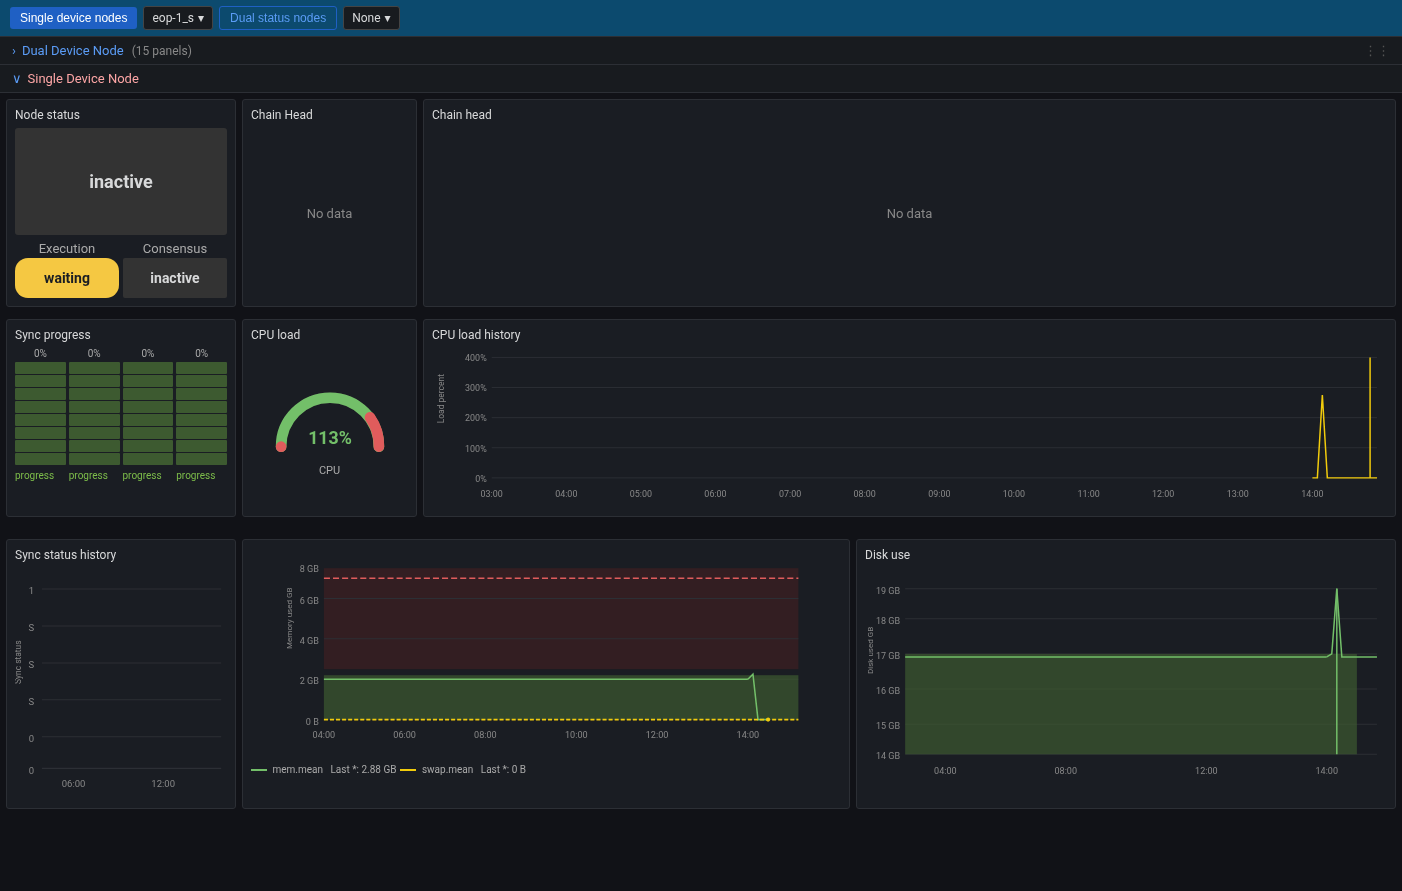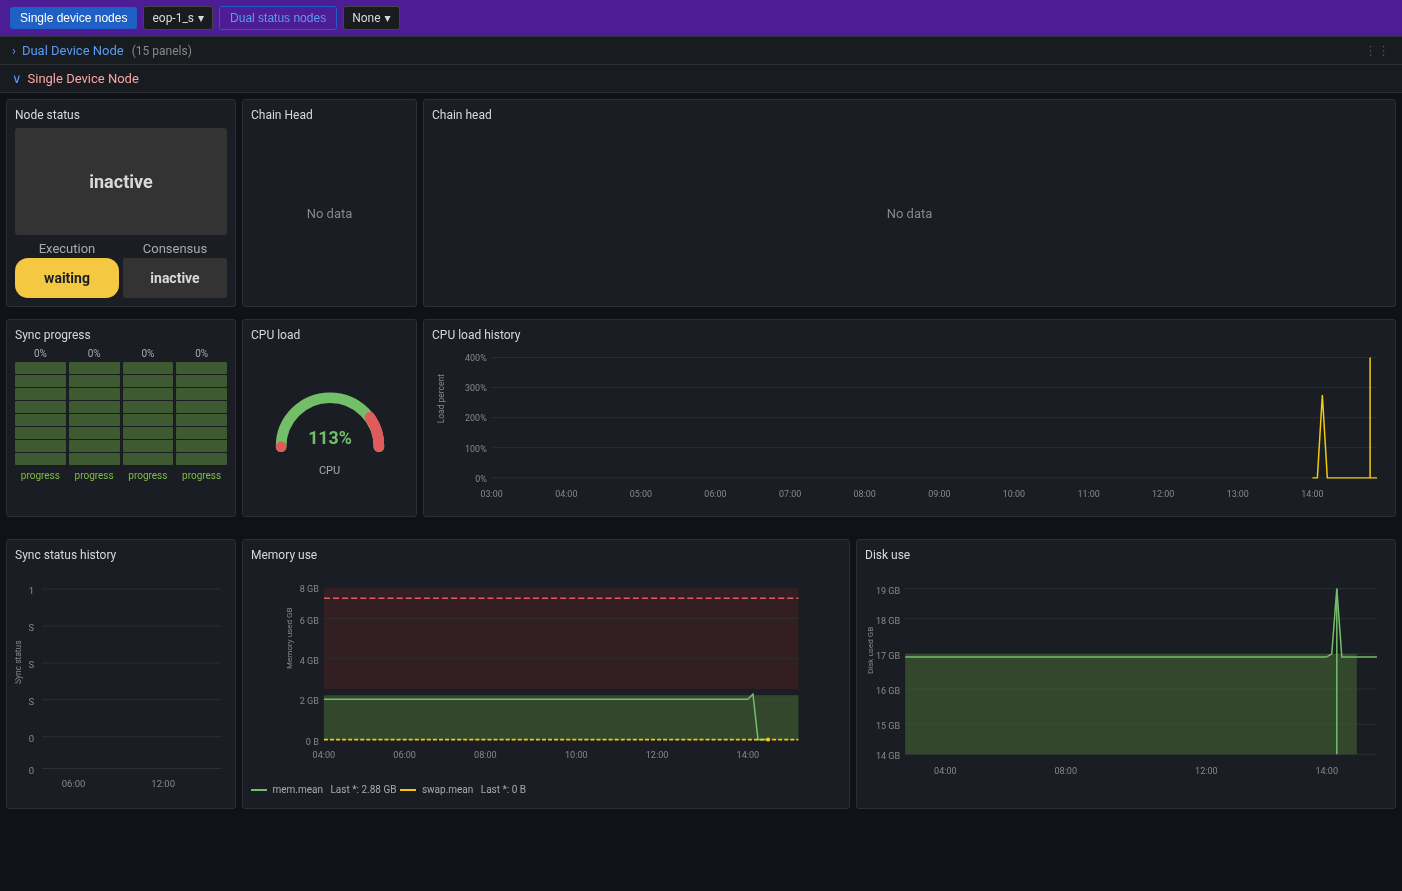--- a/index.html
+++ b/index.html
@@ -10,21 +10,21 @@
       font-size: 12px;
       min-height: 891px;
       width: 1402px;
       overflow: hidden;
     }
 
     
     .top-nav {
       display: flex;
       align-items: center;
-      background: #4c1d95;
+      background: #0c4a6e;
       padding: 6px 10px;
       gap: 6px;
       border-bottom: 1px solid #2c2f35;
     }
     .nav-btn {
       background: #1f60c4;
       color: #fff;
       border: none;
       border-radius: 3px;
       padding: 4px 10px;
@@ -202,21 +202,21 @@
       margin-bottom: 2px;
     }
     .sync-bar-cell {
       background: #3d5a30;
       height: 12px;
       border-radius: 1px;
     }
     .sync-bottom-label {
       font-size: 10px;
       color: #7dbd4a;
-      text-align: center;
+      text-align: left;
       margin-top: 4px;
     }
 
     
     .chart-area {
       position: relative;
       height: calc(100% - 20px);
     }
     .axis-label {
       font-size: 9px;
@@ -462,21 +462,20 @@
         <line x1="25" y1="160" x2="195" y2="160" stroke="#2c2f35" stroke-width="1"></line>
         <line x1="25" y1="190" x2="195" y2="190" stroke="#2c2f35" stroke-width="1"></line>
 
         <text x="55" y="208" fill="#888" font-size="9" text-anchor="middle">06:00</text>
         <text x="140" y="208" fill="#888" font-size="9" text-anchor="middle">12:00</text>
       </svg>
     </div>
   </div>
 
   <div class="panel" style="height:270px;">
-    <div class="panel-title">Memory use</div>
     <div class="memory-chart-container">
       <svg width="100%" height="100%" viewBox="0 0 520 210">
 
         <rect x="40" y="20" width="470" height="100" fill="#5a2020" opacity="0.4"></rect>
         <line x1="40" y1="30" x2="510" y2="30" stroke="#e05c5c" stroke-width="1.5" stroke-dasharray="6,3"></line>
 
         <text x="35" y="24" text-anchor="end" fill="#888" font-size="9">8 GB</text>
         <text x="35" y="55" text-anchor="end" fill="#888" font-size="9">6 GB</text>
         <text x="35" y="95" text-anchor="end" fill="#888" font-size="9">4 GB</text>
         <text x="35" y="135" text-anchor="end" fill="#888" font-size="9">2 GB</text>

